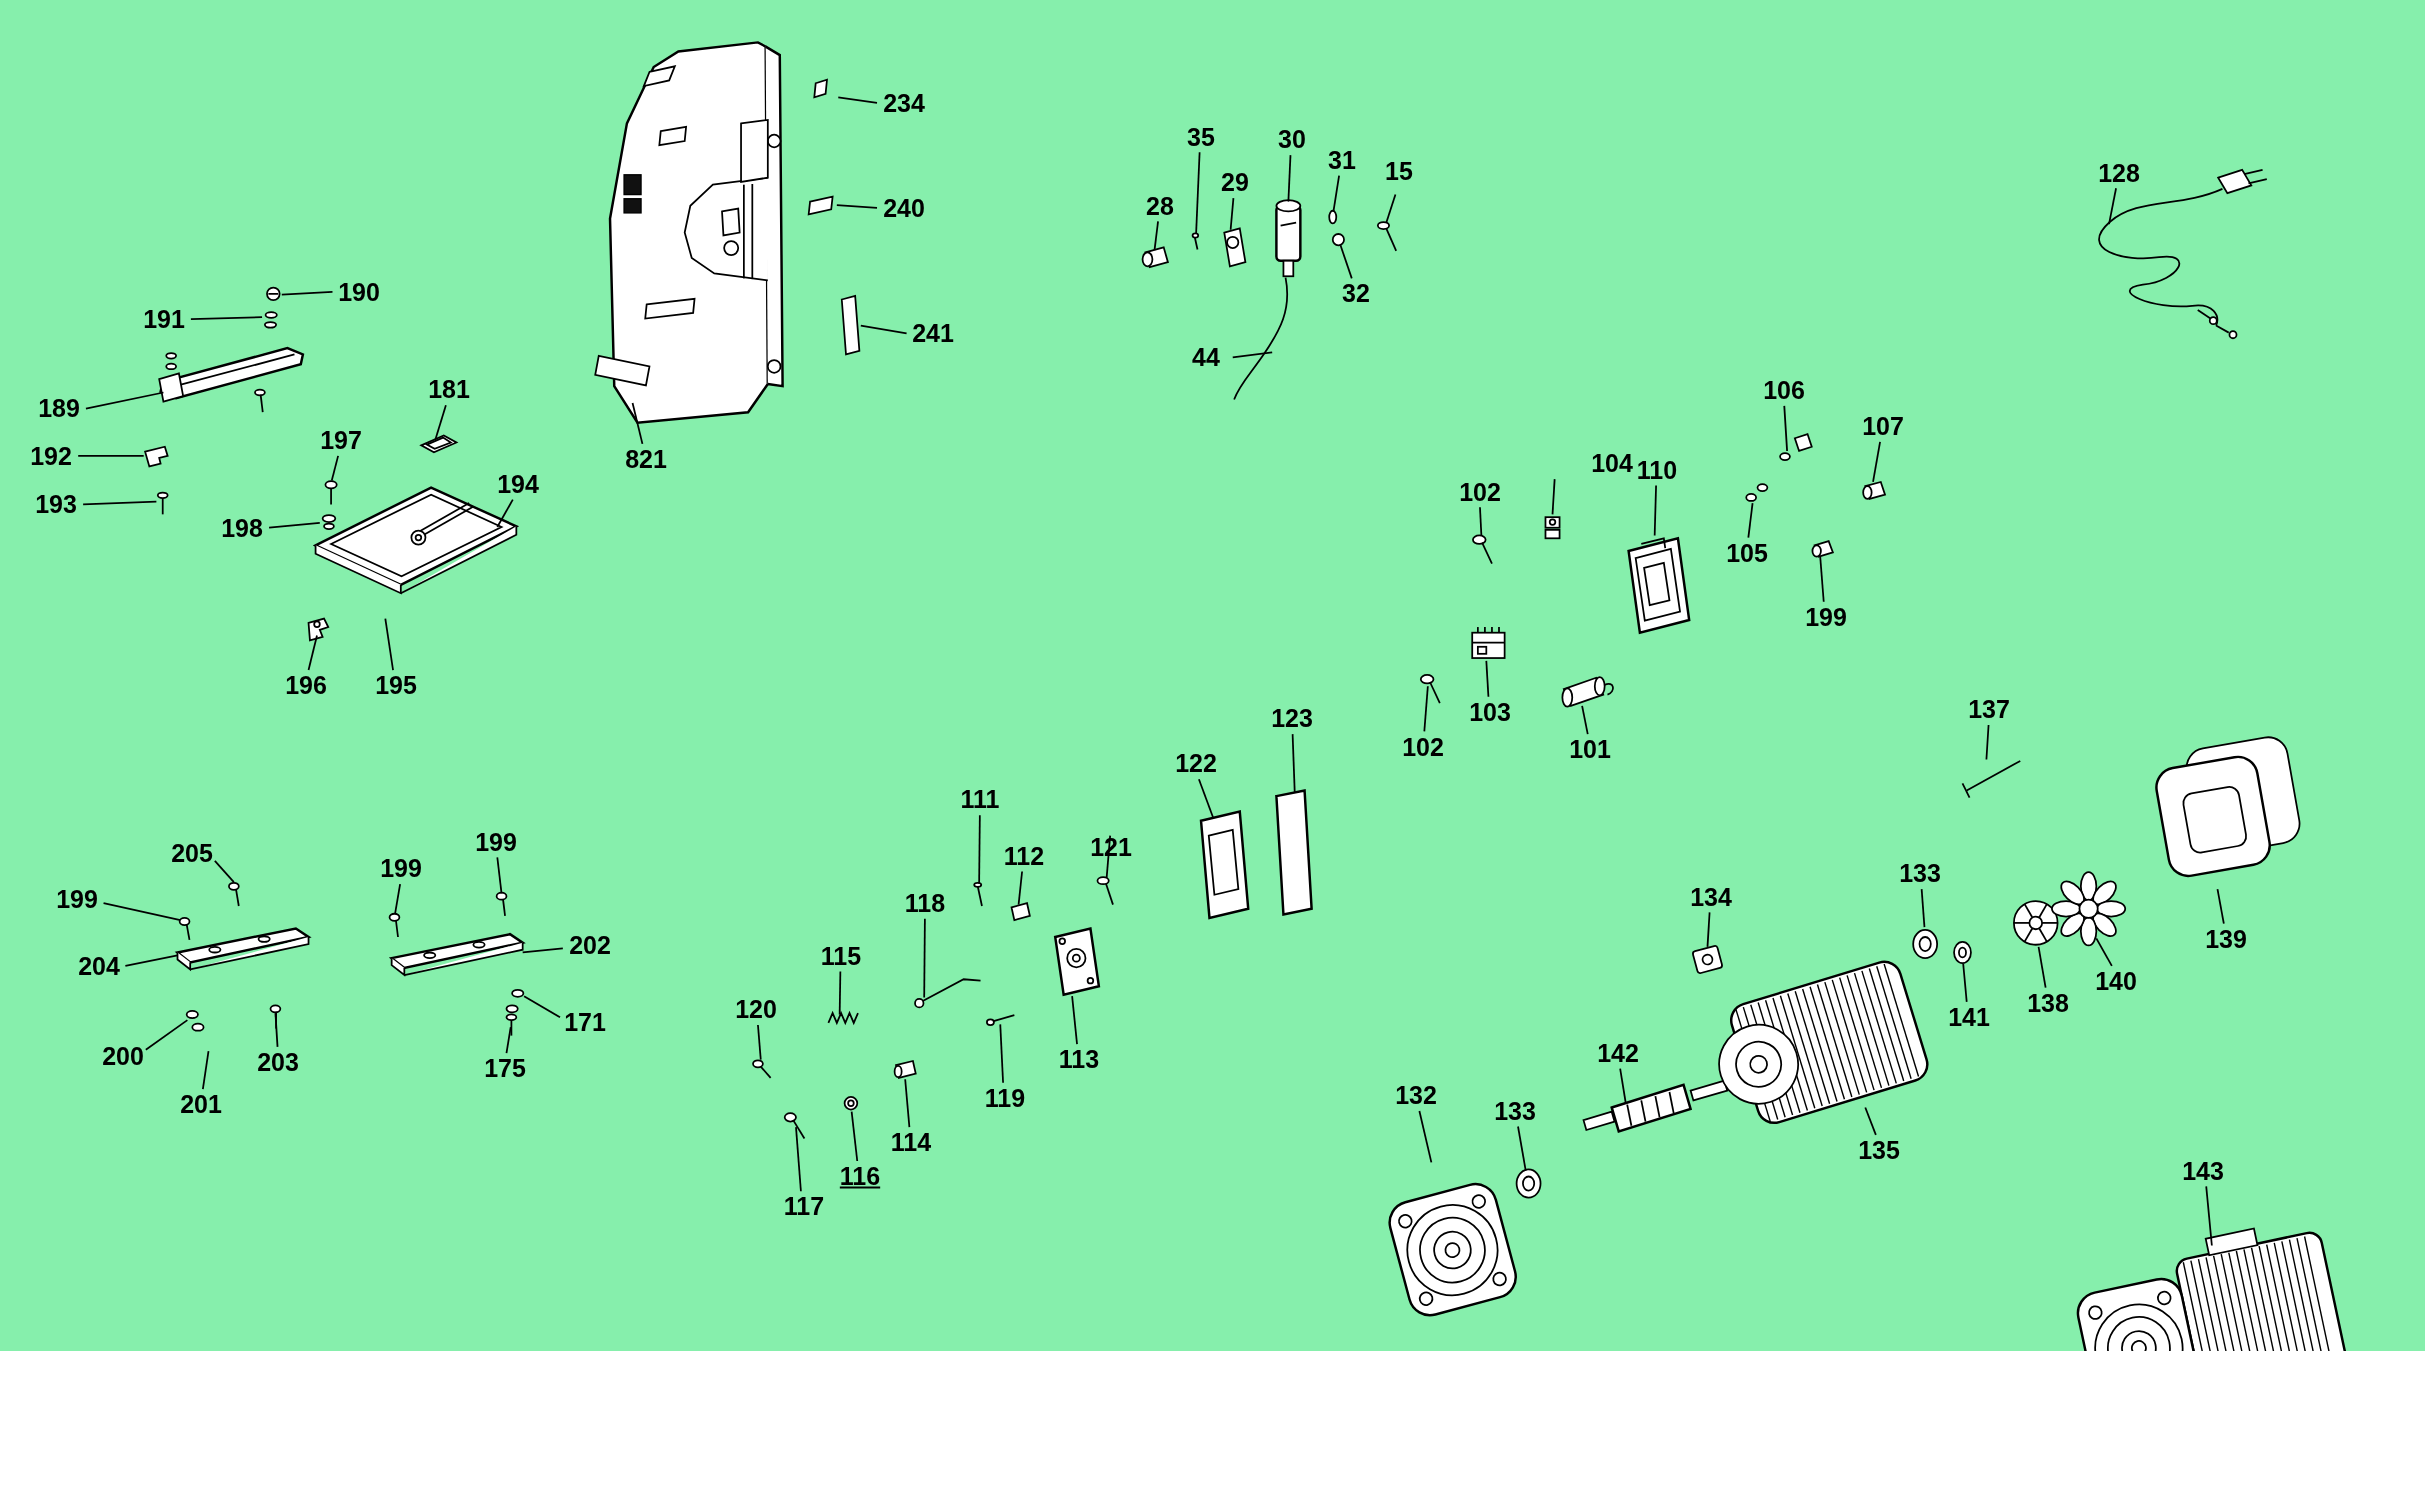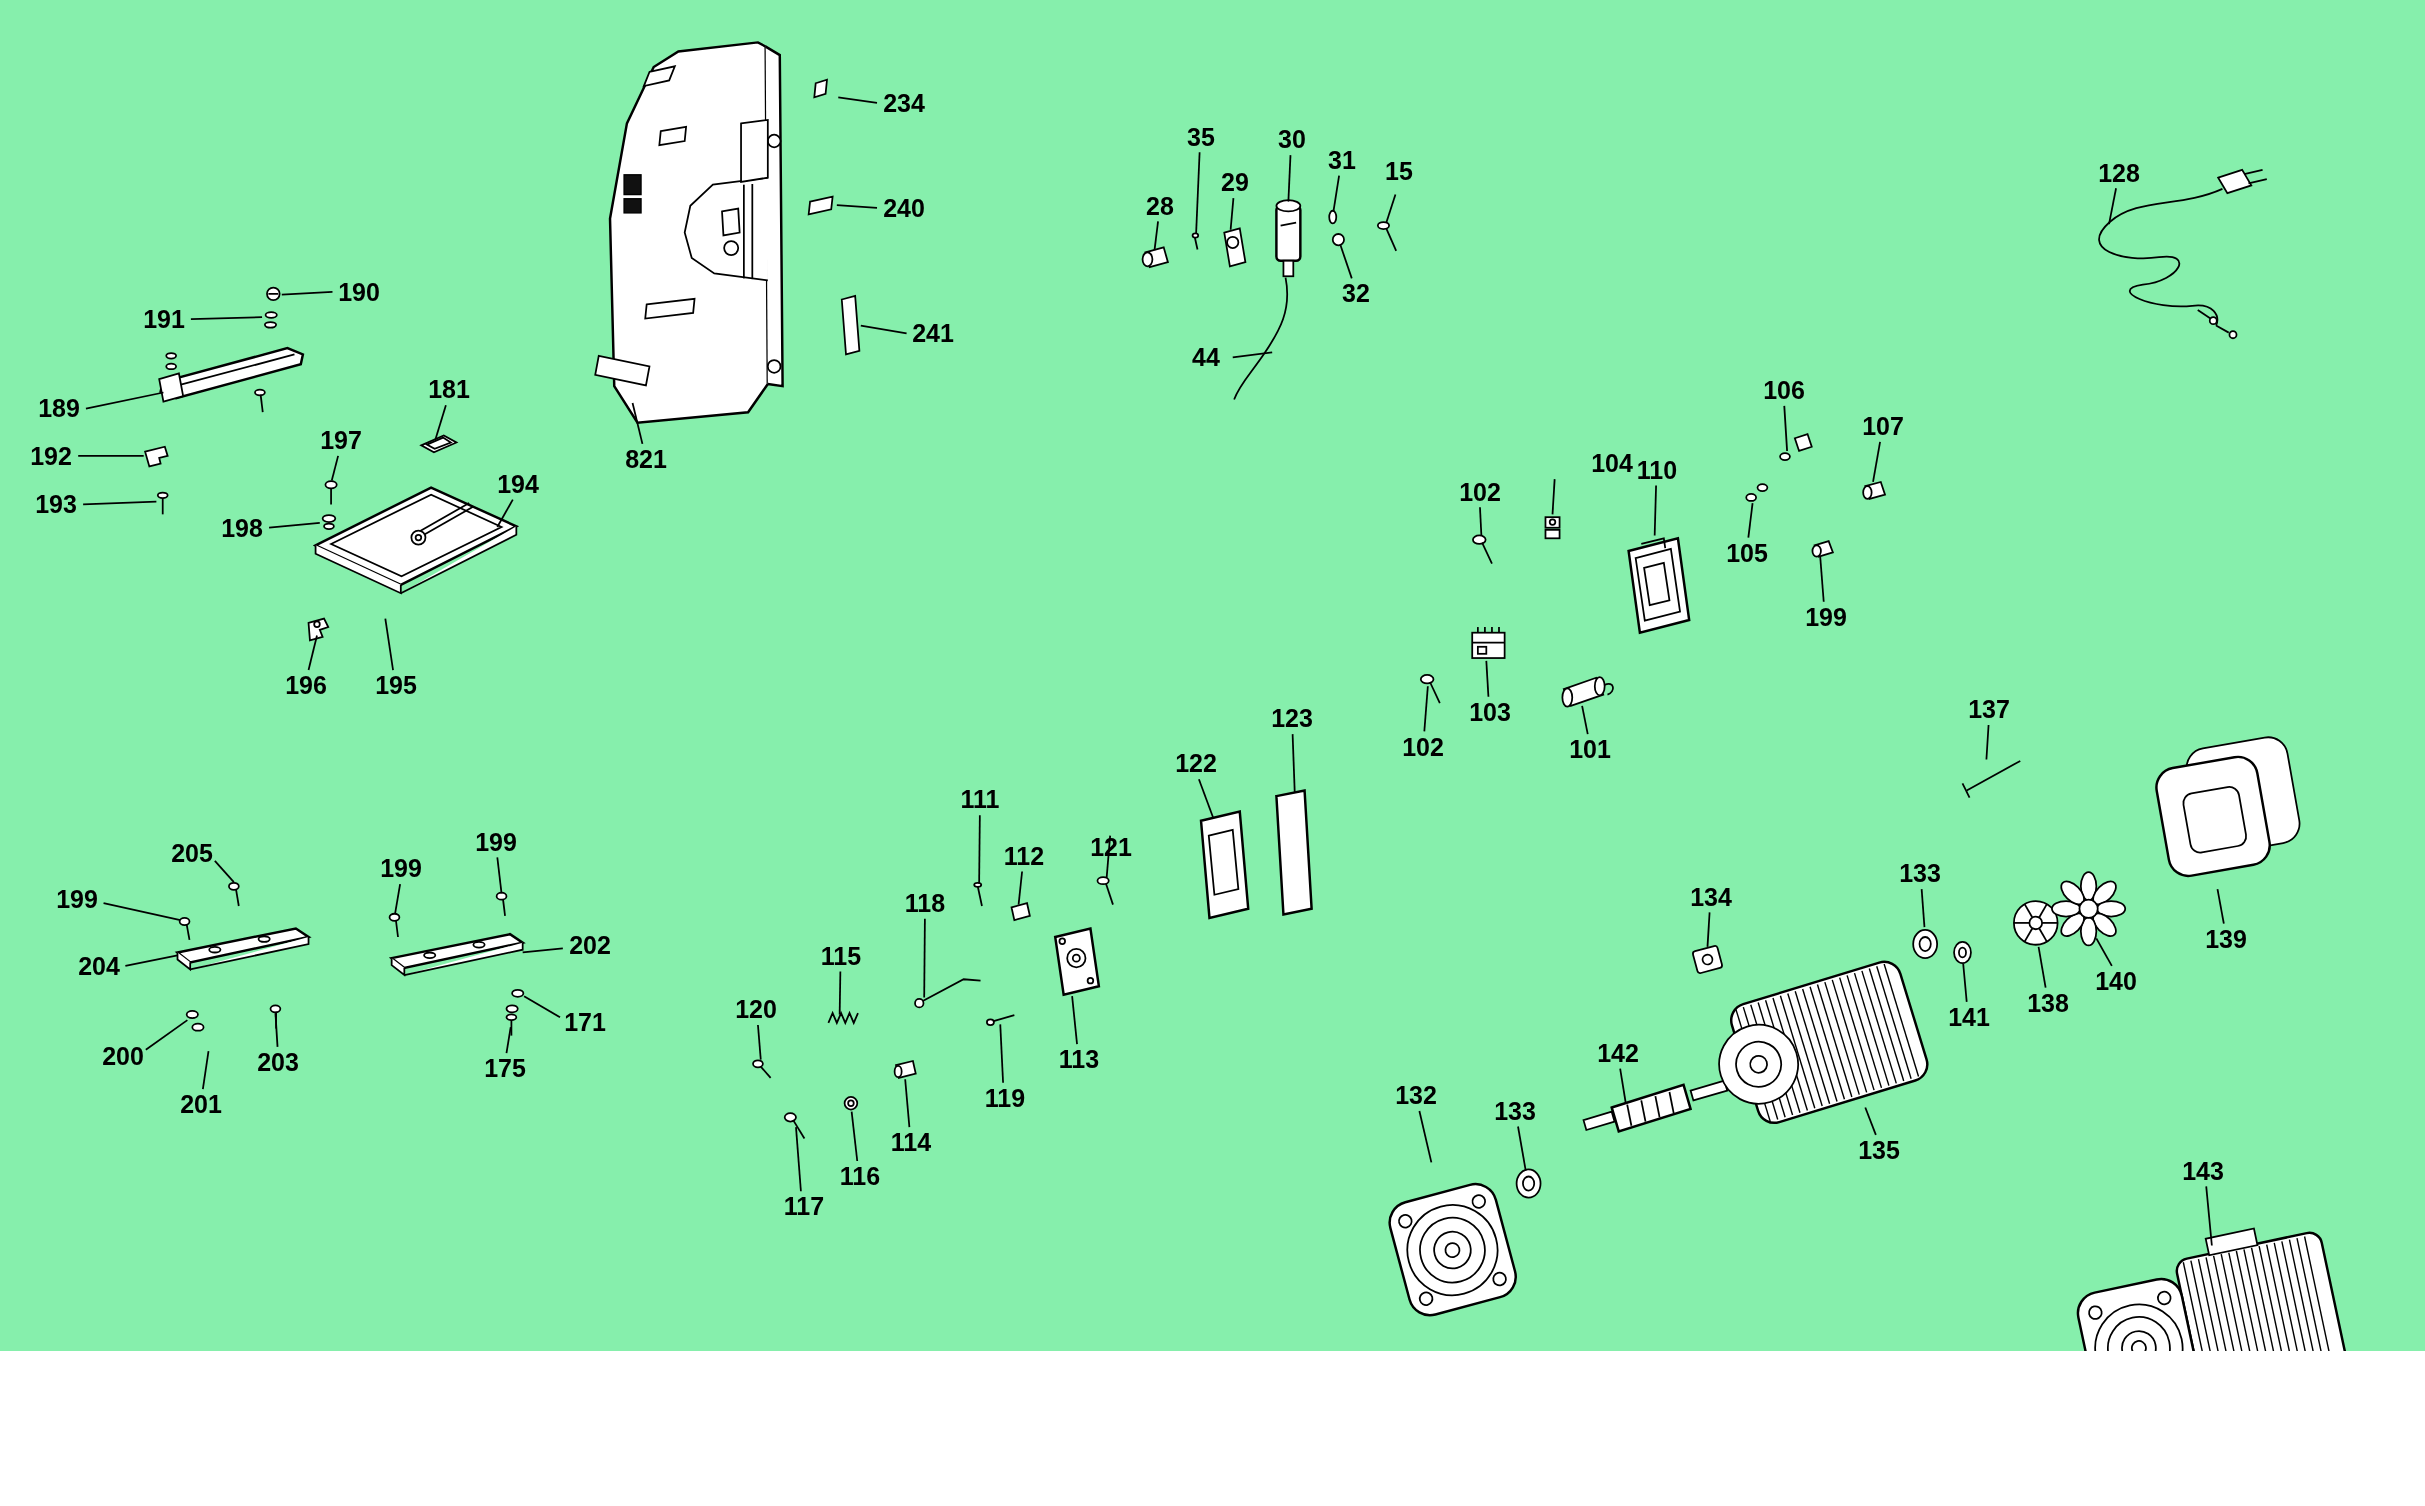--- a/index.html
+++ b/index.html
@@ -467,21 +467,21 @@
       <div class="part-label" style="left: 1196px; top: 763px;">122</div>
       <div class="part-label" style="left: 1111px; top: 820px; margin-top: 27px;">121</div>
       <div class="part-label" style="left: 980px; top: 799px;">111</div>
       <div class="part-label" style="left: 1024px; top: 856px;">112</div>
       <div class="part-label" style="left: 925px; top: 903px;">118</div>
       <div class="part-label" style="left: 841px; top: 956px;">115</div>
       <div class="part-label" style="left: 756px; top: 1009px;">120</div>
       <div class="part-label" style="left: 1079px; top: 1059px;">113</div>
       <div class="part-label" style="left: 1005px; top: 1098px;">119</div>
       <div class="part-label" style="left: 911px; top: 1142px;">114</div>
-      <div class="part-label" style="left: 860px; top: 1176px;">116</div>
+      <div class="part-label" style="left: 860px; top: 1176px; text-decoration: underline;">116</div>
       <div class="part-label" style="left: 804px; top: 1206px;">117</div>
       <div class="part-label" style="left: 192px; top: 853px;">205</div>
       <div class="part-label" style="left: 77px; top: 899px;">199</div>
       <div class="part-label" style="left: 99px; top: 966px;">204</div>
       <div class="part-label" style="left: 123px; top: 1056px;">200</div>
       <div class="part-label" style="left: 201px; top: 1104px; text-align: center;">201</div>
       <div class="part-label" style="left: 278px; top: 1062px;">203</div>
       <div class="part-label" style="left: 401px; top: 868px;">199</div>
       <div class="part-label" style="left: 496px; top: 842px;">199</div>
       <div class="part-label" style="left: 590px; top: 945px;">202</div>

